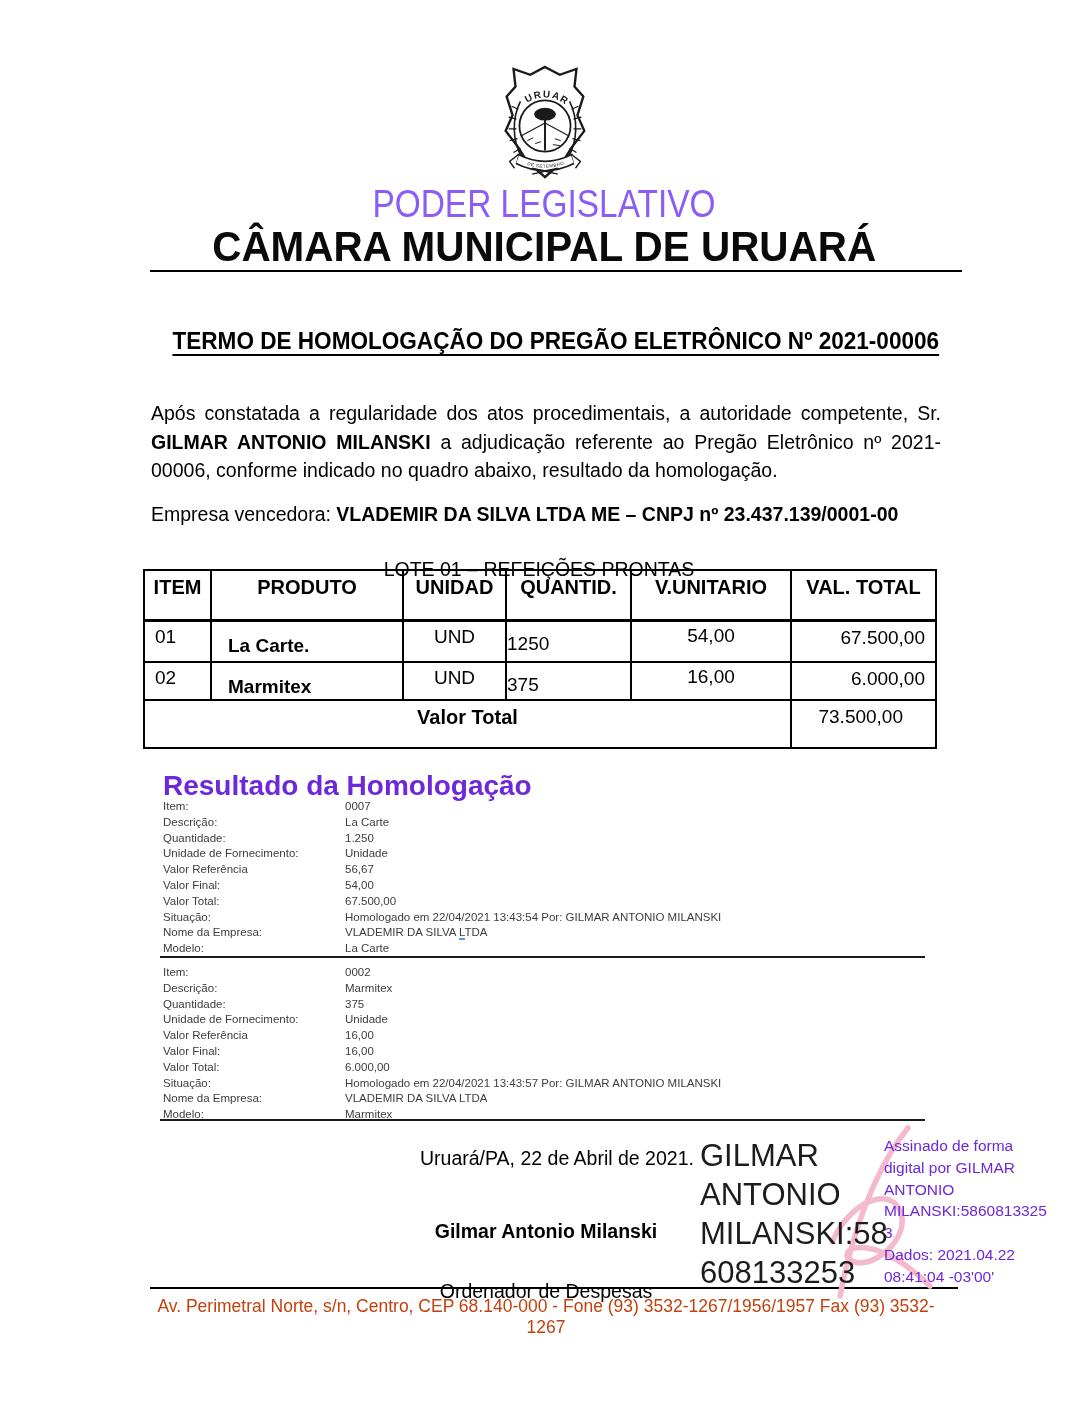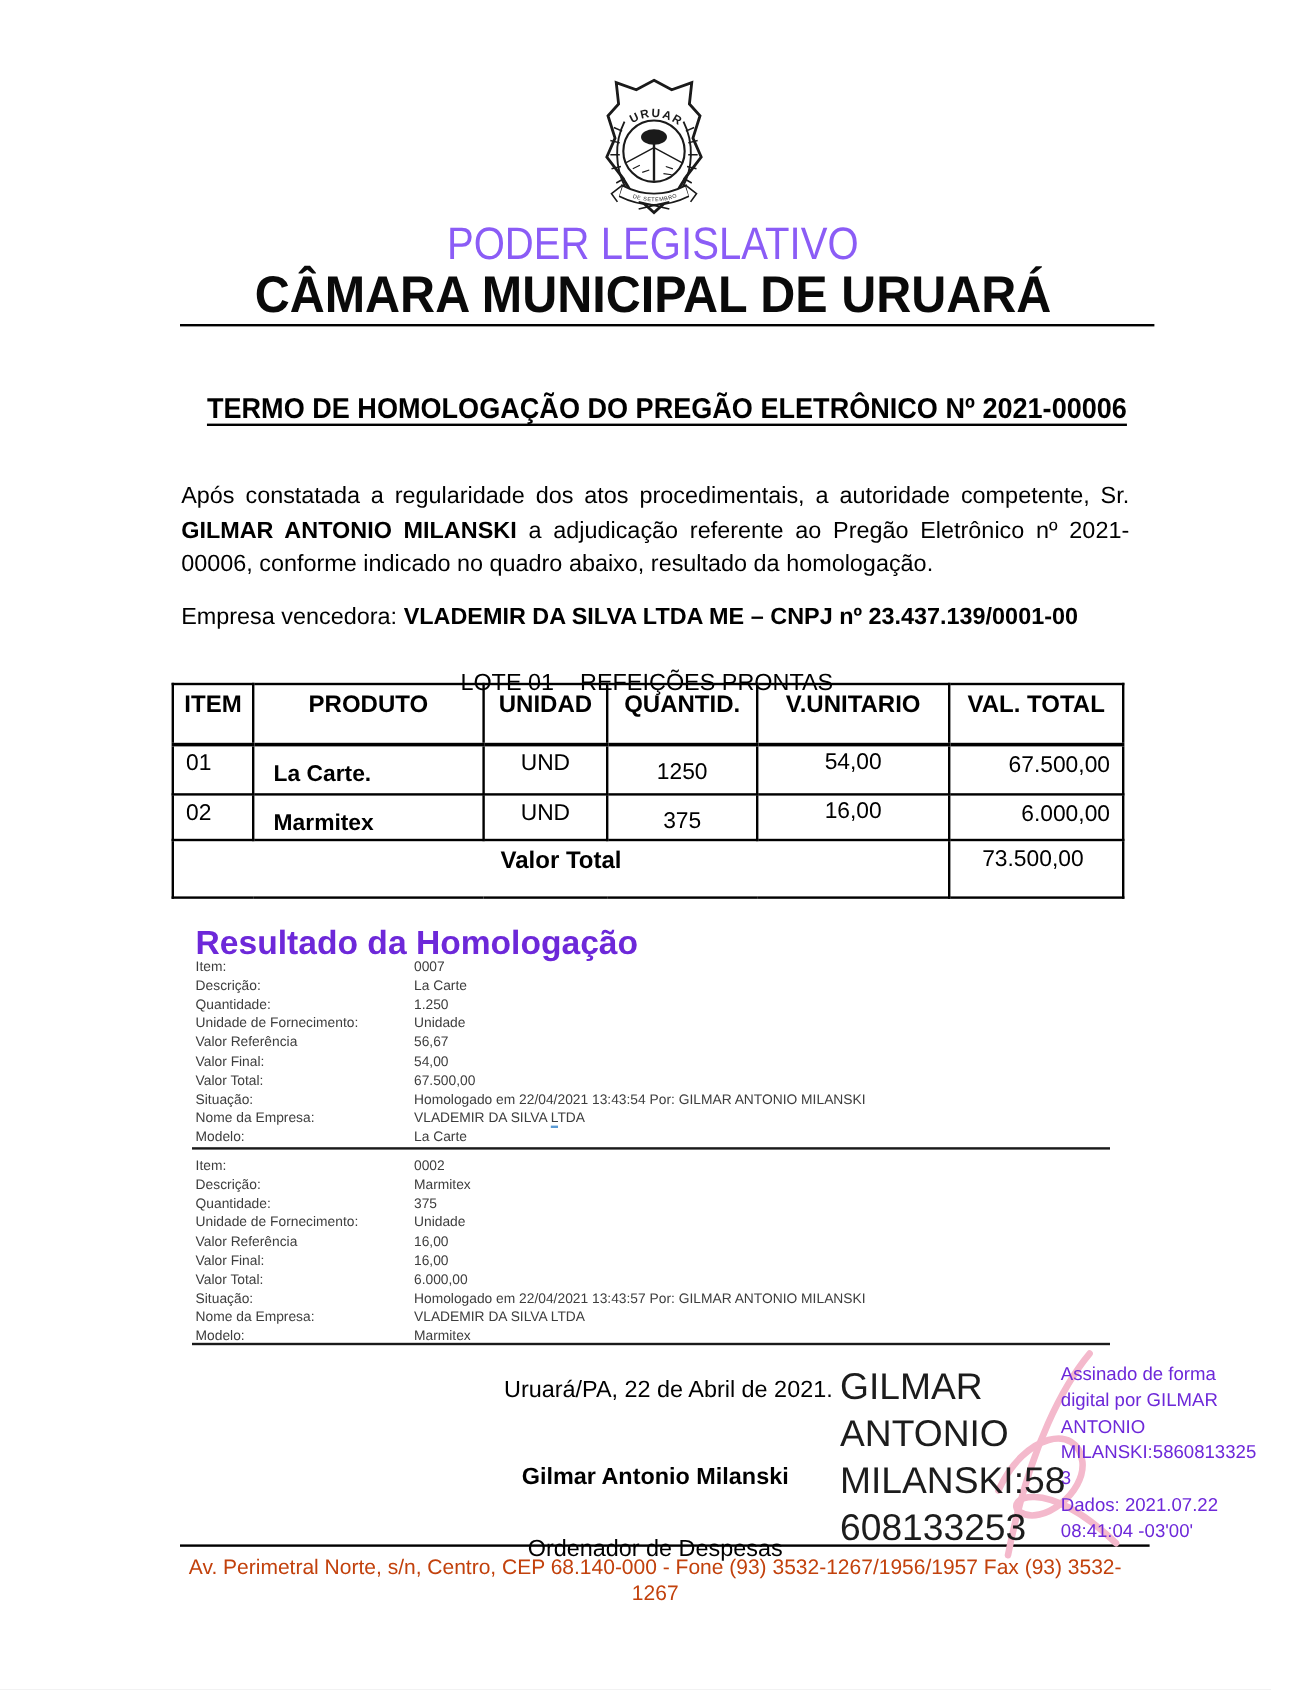--- a/index.html
+++ b/index.html
@@ -31,21 +31,21 @@
 
   
   .lot-caption { top:547px; left:143px; width:792px; text-align:center; font-size:19.5px;margin-top:11px; }
   table.lot { position:absolute; top:569px; left:143px; width:792px; border-collapse:collapse; table-layout:fixed; }
   table.lot td { border:2px solid #000; vertical-align:top; }
   table.lot .hdr td { border-bottom:3px solid #000; height:50px; font-weight:bold; font-size:20px; text-align:center; padding-top:5px; }
   table.lot .r1 td { height:42px; } table.lot .r2 td { height:38px; }
   table.lot .c-item   { font-size:19px; padding:4px 0 0 10px; }
   table.lot .c-prod   { font-size:19px; padding:13px 0 0 16px;font-weight:bold; }
   table.lot .c-und    { font-size:19px; text-align:center; padding-top:4px; }
-  table.lot .c-qtd    { font-size:19px; text-align:center; padding-top:11px; }
+  table.lot .c-qtd    { font-size:19px; padding-top:11px; }
   table.lot .c-vunit  { font-size:19px; text-align:center; padding-top:3px; }
   table.lot .c-vtot   { font-size:19px; text-align:right; padding:5px 10px 0 0; }
   table.lot .ftr td   { height:48px; }
   table.lot .ftr .f-label { font-weight:bold; font-size:20px; text-align:center; padding-top:5px; }
   table.lot .ftr .f-value { font-size:19px; text-align:right; padding:5px 32px 0 12px; }
 
   
   .homolog-heading { top:770px; left:163px; font-size:28px; font-weight:bold; color:#6d28d9; }
   .homolog-block { left:163px; width:770px; color:#3d3d3d; font-size:11.5px; line-height:15.8px; }
   .b1 { top:799px; } .b2 { top:965px; }
@@ -259,20 +259,20 @@
     <path d="M82,8 C62,32 32,84 14,176" fill="none" stroke-width="5.5" stroke-linecap="round" stroke="#f4b9cc"></path>
     <path d="M6,122 C28,74 72,66 76,98 C79,124 42,152 24,140 C10,130 44,108 104,166" fill="none" stroke-width="5.5" stroke-linecap="round" stroke="#f4b9cc"></path>
   </svg>
 
   <div class="abs sig-info">
     <div>Assinado de forma</div>
     <div>digital por GILMAR</div>
     <div>ANTONIO</div>
     <div>MILANSKI:5860813325</div>
     <div>3</div>
-    <div>Dados: 2021.07.22</div>
+    <div>Dados: 2021.04.22</div>
     <div>08:41:04 -03'00'</div>
   </div>
 
   <div class="abs rule footer-rule"></div>
   <div class="abs address">Av. Perimetral Norte, s/n, Centro, CEP 68.140-000 - Fone (93) 3532-1267/1956/1957 Fax (93) 3532-1267</div>
 
 </div>
 
 </body></html>

